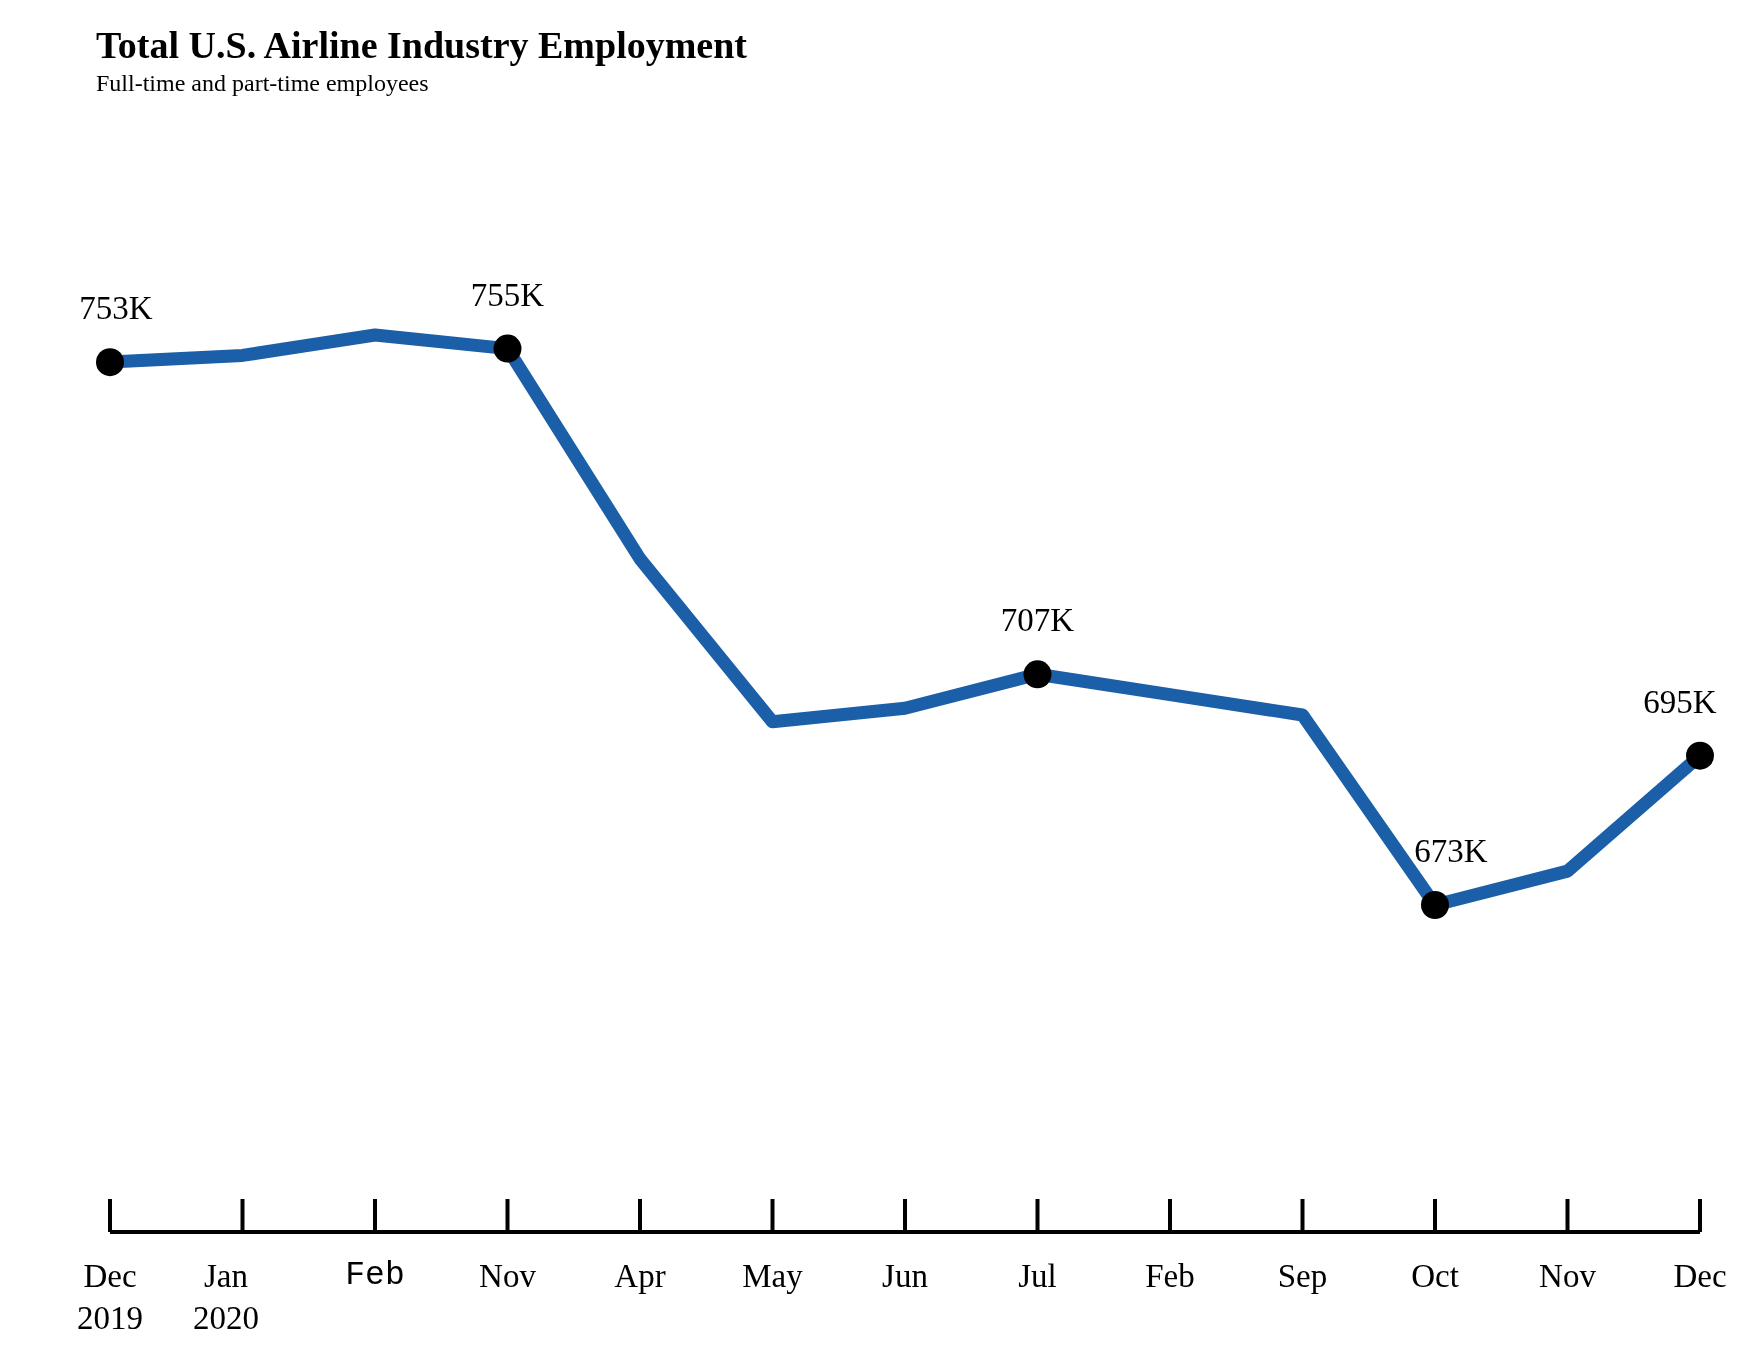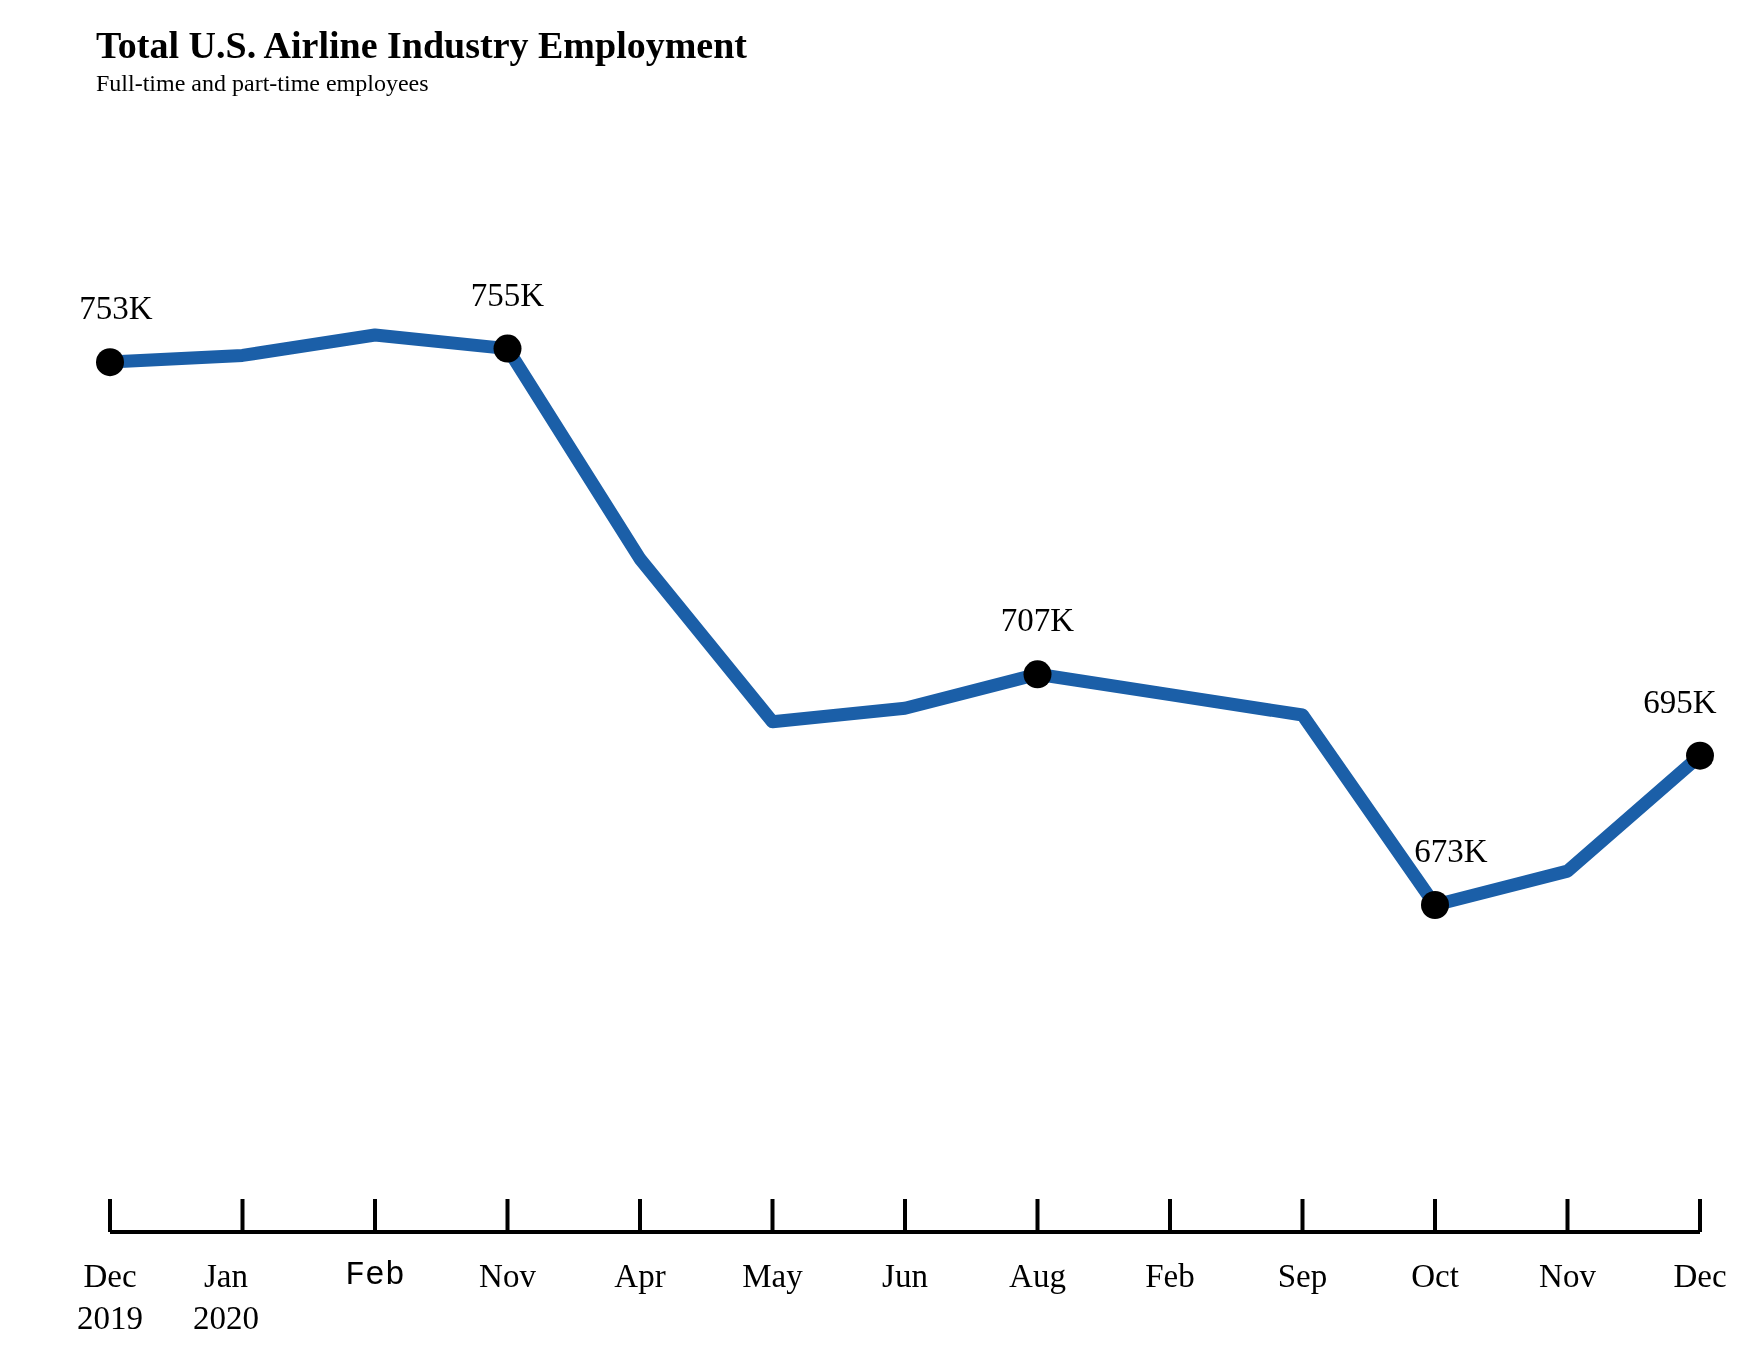--- a/index.html
+++ b/index.html
@@ -111,21 +111,21 @@
   </svg>
 
   <div class="axis-labels" id="axis-labels">
       <div class="tick-label" style="left: 110px; top: 0px;"><span>Dec</span><span class="year">2019</span></div>
       <div class="tick-label" style="left: 226px; top: 0px;"><span>Jan</span><span class="year">2020</span></div>
       <div class="tick-label" style="left: 375px; top: 0px; font-family: Liberation Mono, monospace;"><span>Feb</span></div>
       <div class="tick-label" style="left: 507.5px; top: 0px;"><span>Nov</span></div>
       <div class="tick-label" style="left: 640px; top: 0px;"><span>Apr</span></div>
       <div class="tick-label" style="left: 772.5px; top: 0px;"><span>May</span></div>
       <div class="tick-label" style="left: 905px; top: 0px;"><span>Jun</span></div>
-      <div class="tick-label" style="left: 1037.5px; top: 0px;"><span>Aug</span></div>
+      <div class="tick-label" style="left: 1037.5px; top: 0px;"><span>Jul</span></div>
       <div class="tick-label" style="left: 1170px; top: 0px;"><span>Feb</span></div>
       <div class="tick-label" style="left: 1302.5px; top: 0px; text-align: center;"><span>Sep</span></div>
       <div class="tick-label" style="left: 1435px; top: 0px;"><span>Oct</span></div>
       <div class="tick-label" style="left: 1567.5px; top: 0px;"><span>Nov</span></div>
       <div class="tick-label" style="left: 1700px; top: 0px;"><span>Dec</span></div>
     </div>
   <div id="value-labels">
       <div class="value-label" style="left: 116px; top: 290.143px;">753K</div>
       <div class="value-label" style="left: 507.5px; top: 276.571px;">755K</div>
       <div class="value-label" style="left: 1037.5px; top: 602.286px;">707K</div>

